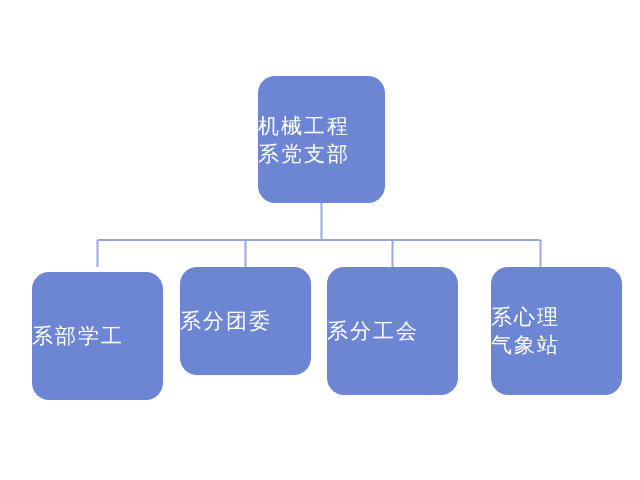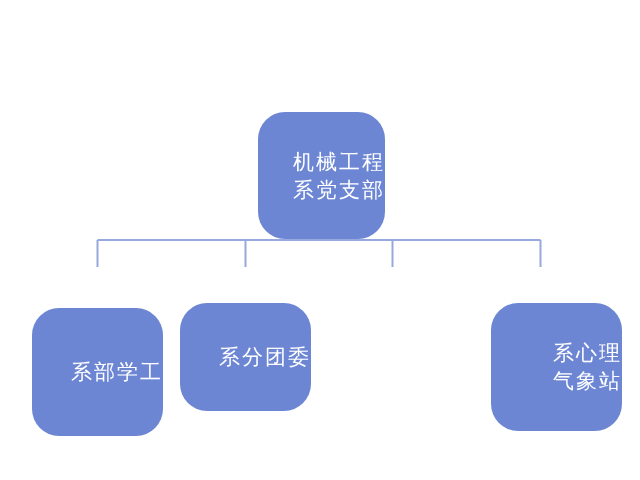--- a/index.html
+++ b/index.html
@@ -26,27 +26,26 @@
     pointer-events:none;
   }
   .connectors path{
     stroke:var(--connector);
     stroke-width:2;
     fill:none;
   }
   .node{
     position:absolute;
     background:var(--node-fill);
-    border-radius:27px;
+    border-radius:17px;
     display:flex;
     align-items:center;
-    justify-content:flex-end;
+    justify-content:flex-start;
     text-align:center;
     box-sizing:border-box;
-    margin-top:36px;
   }
   .node-label{
     color:var(--node-text);
     font-size:21px;
     line-height:28px;
     letter-spacing:2px;
     white-space:pre-line;
     font-weight:400;
   }
   .node-root{left:258px;top:76px;width:127px;height:127px;}
@@ -75,19 +74,22 @@
   </div>
 
   <div class="node node-c0">
     <span class="node-label">系部学工</span>
   </div>
 
   <div class="node node-c1">
     <span class="node-label">系分团委</span>
   </div>
 
+  <div class="node node-c2">
+    <span class="node-label">系分工会</span>
+  </div>
 
   <div class="node node-c3">
     <span class="node-label">系心理
 气象站</span>
   </div>
 
 </div>
 
 </body></html>

